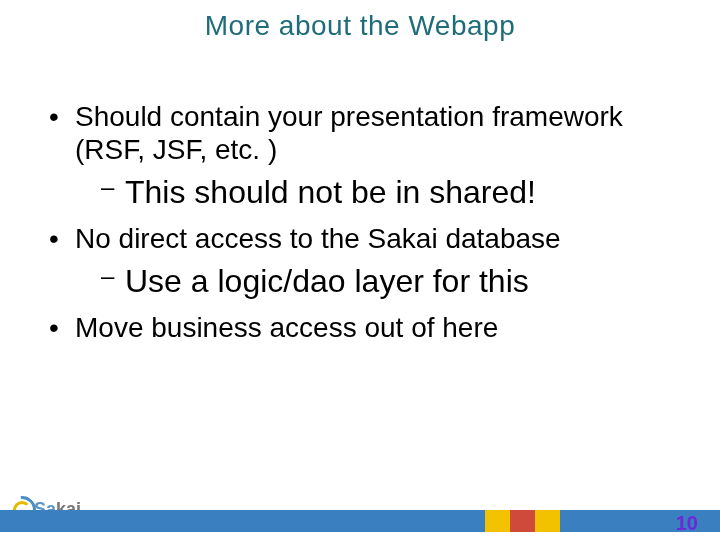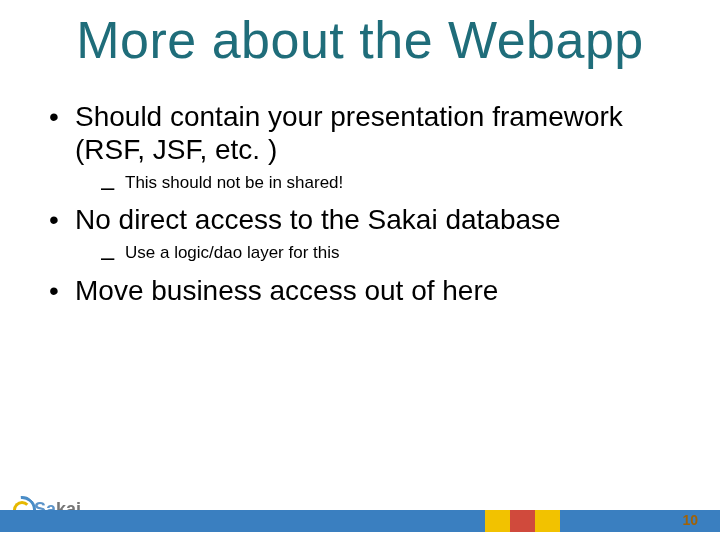--- a/index.html
+++ b/index.html
@@ -13,21 +13,21 @@
     position: relative;
   }
   .slide {
     width: 720px;
     height: 540px;
     position: relative;
     box-sizing: border-box;
   }
   .title {
     text-align: center;
-    font-size: 52px;
+    font-size: 28px;
     color: #1f6d7a;
     margin: 0;
     padding-top: 10px;
     font-weight: normal;
     letter-spacing: 0.5px;
   }
   .content {
     position: absolute;
     top: 100px;
     left: 45px;
@@ -53,21 +53,21 @@
     top: 0;
     font-size: 28px;
     color: #000;
   }
   ul.sub {
     list-style: none;
     margin: 6px 0 10px 0;
     padding: 0;
   }
   ul.sub > li {
-    font-size: 17px;
+    font-size: 32px;
     color: #000;
     line-height: 1.25;
     padding-left: 50px;
     position: relative;
     margin-bottom: 4px;
   }
   ul.sub > li::before {
     content: "–";
     position: absolute;
     left: 26px;
@@ -119,22 +119,22 @@
     right: 235px;
     top: 0;
     width: 485px;
     height: 22px;
     background: #3a7fc0;
   }
   .page-num {
     position: absolute;
     right: 22px;
     top: 2px;
-    color: #a16207;
-    font-size: 14px;
+    color: #6d28d9;
+    font-size: 20px;
     font-weight: bold;
   }
   .logo {
     position: absolute;
     left: 8px;
     bottom: 10px;
     width: 80px;
     height: 42px;
     display: flex;
     align-items: center;

